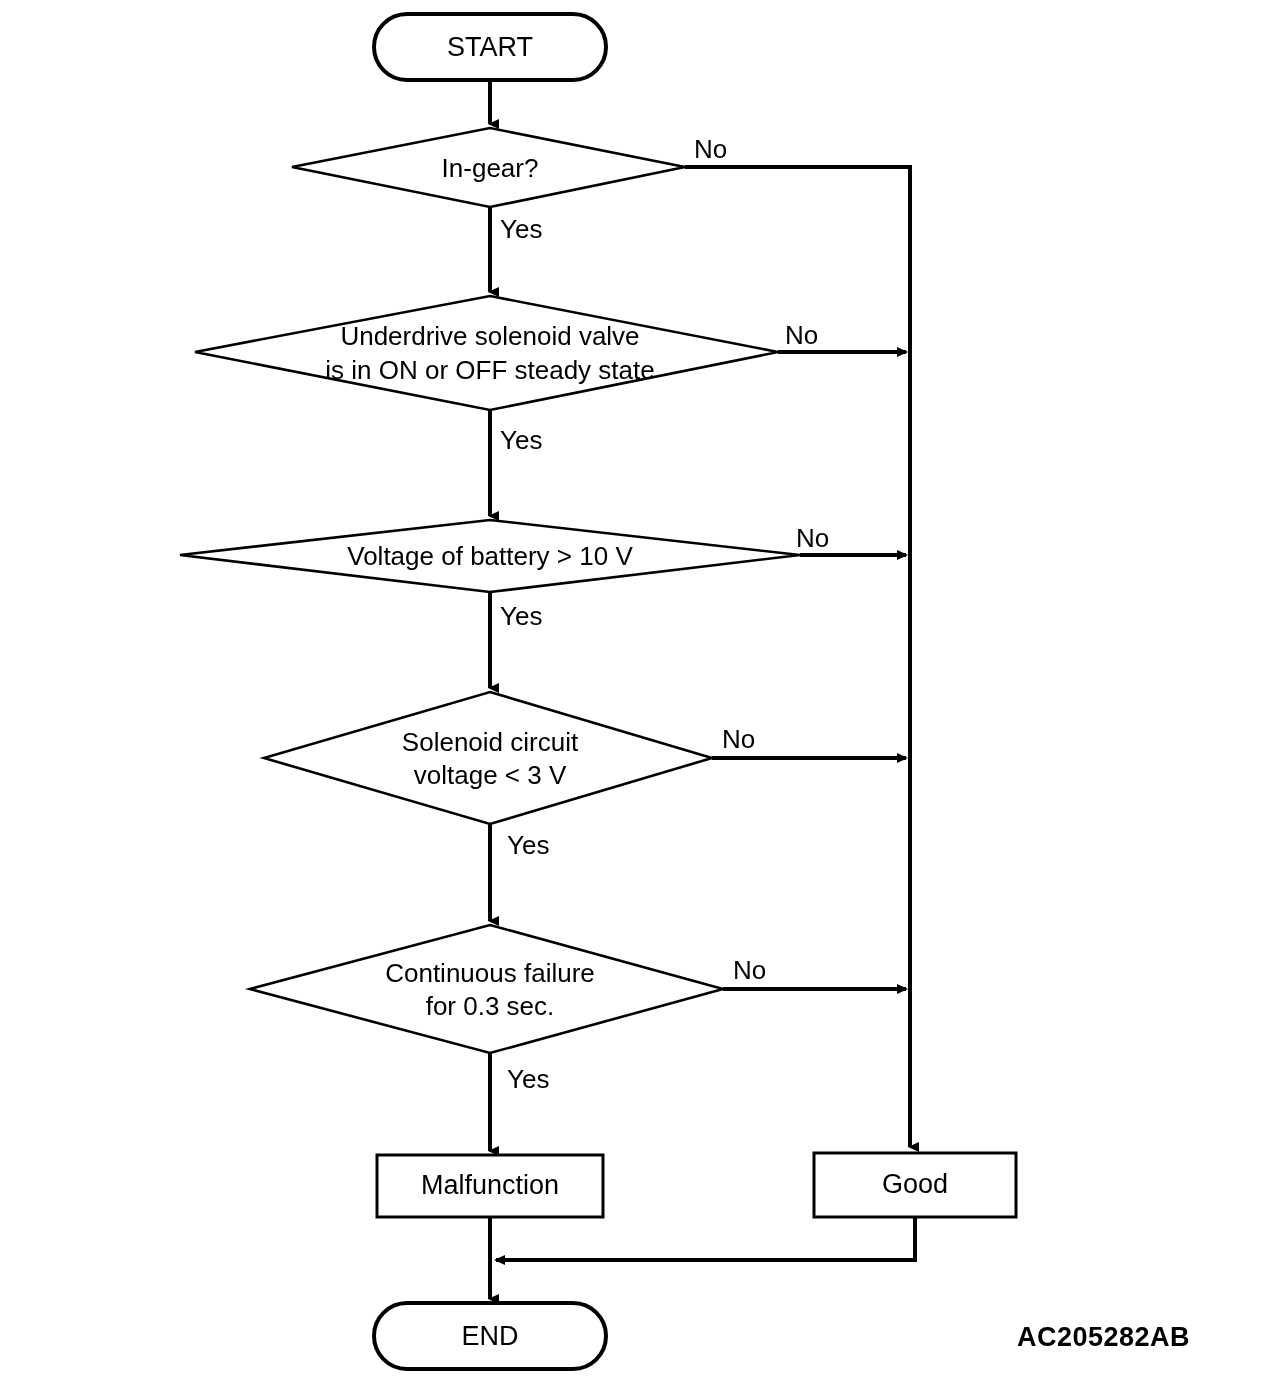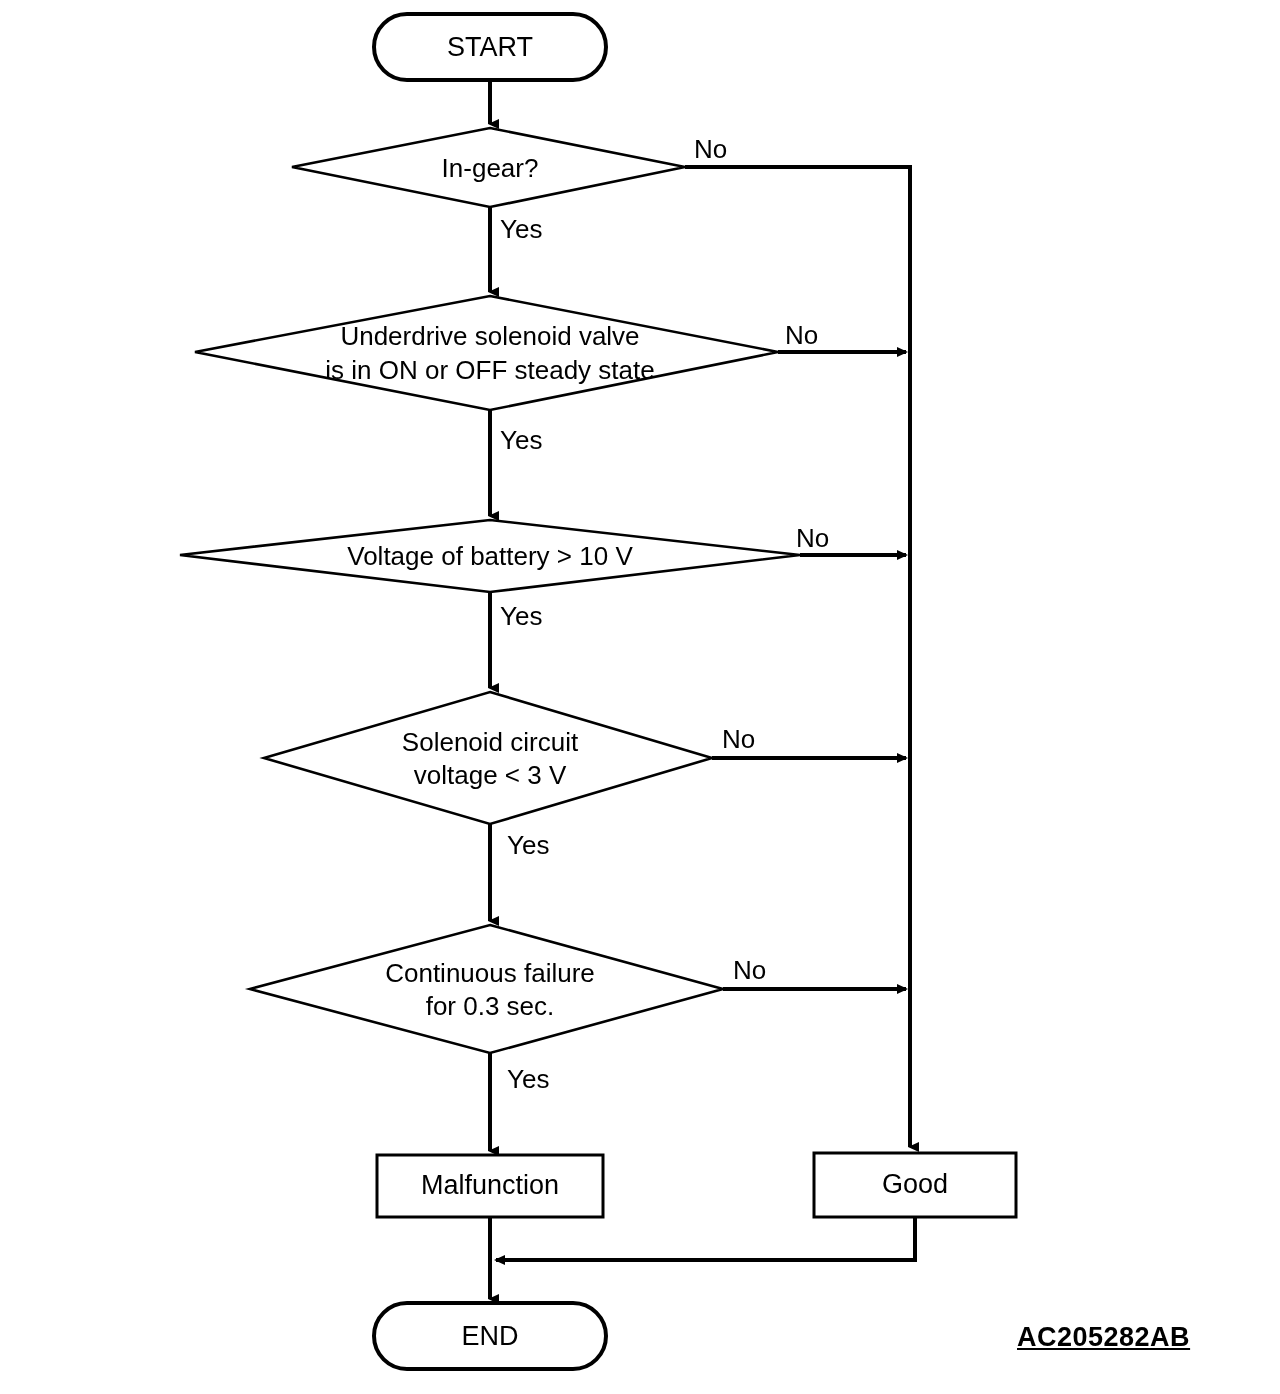--- a/index.html
+++ b/index.html
@@ -175,15 +175,15 @@
     <text class="edge-label" x="796" y="547">No</text>
 
     <text class="edge-label" x="507" y="854">Yes</text>
     <text class="edge-label" x="722" y="748">No</text>
 
     <text class="edge-label" x="507" y="1088">Yes</text>
     <text class="edge-label" x="733" y="979">No</text>
 
   </svg>
 
-  <div class="fig-code" style="left:1017px; top:1322px;text-decoration:underline;">AC205282AB</div>
+  <div class="fig-code" style="left:1017px; top:1322px;">AC205282AB</div>
 
 </div>
 
 </body></html>

